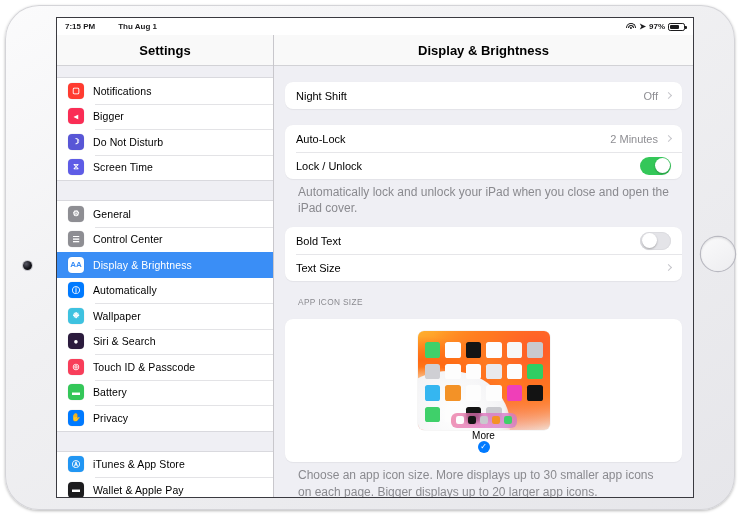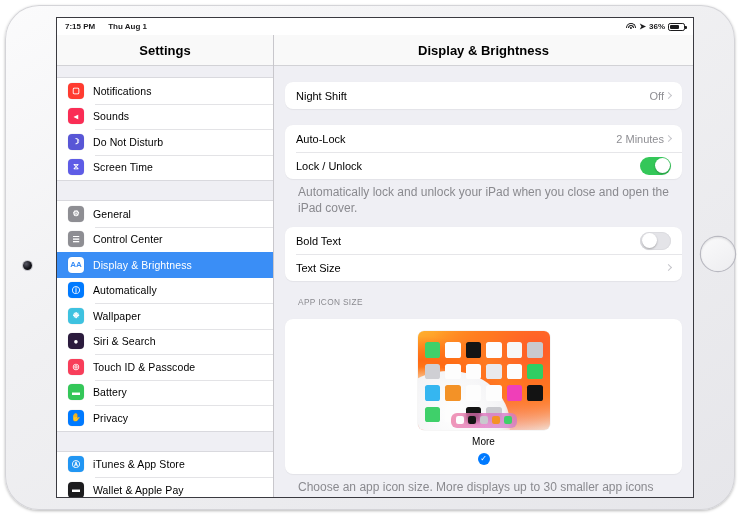--- a/index.html
+++ b/index.html
@@ -44,21 +44,21 @@
     background: #ffffff; overflow: hidden;
   }
 
   
   #statusbar {
     position: absolute; left: 0; top: 0; width: 100%; height: 17px;
     display: flex; align-items: center;
     font-size: 8px; font-weight: bold; color: #1c1c1e;
     padding: 0 8px 0 8px;
   }
-  #status-left { display: flex; align-items: center; gap: 13px; }
+  #status-left { display: flex; align-items: center; gap: 23px; }
   #status-right { margin-left: auto; display: flex; align-items: center; gap: 3px; }
   .wifi-ic { display:inline-block; width:10px; height:8px; position:relative; }
   .wifi-ic i { position:absolute; left:50%; border:1.1px solid #1c1c1e; border-bottom:none;
     border-radius:50% 50% 0 0 / 100% 100% 0 0; transform:translateX(-50%); }
   .wifi-ic i:nth-child(1){ width:10px; height:5px; top:0; }
   .wifi-ic i:nth-child(2){ width:6px; height:3px; top:2.2px; }
   .wifi-ic i:nth-child(3){ width:2.2px; height:2.2px; top:4.6px; background:#1c1c1e; border-radius:50%; border:none;}
   .loc-ic { font-size:8px; color:#1c1c1e; line-height:1; }
   .batt {
     width: 17px; height: 8px; border: 1px solid #1c1c1e; border-radius: 2.2px;
@@ -120,21 +120,21 @@
   .spacer-16 { height:16px; }
   .spacer-11 { height:11px; }
 
   .row {
     height:27px; display:flex; align-items:center; padding:0 11px; position:relative;
   }
   .row + .row::before {
     content:""; position:absolute; left:11px; right:0; top:0; height:1px; background:#e6e6e9;
   }
   .row-label { font-size:11px; color:#000; }
-  .row-right { margin-left:auto; display:flex; align-items:center; gap:2px; }
+  .row-right { margin-left:auto; display:flex; align-items:center; gap:8px; }
   .row-value { font-size:11px; color:#8e8e93; }
   .chev {
     width:5px; height:5px; border-right:1.3px solid #c5c5ca; border-top:1.3px solid #c5c5ca;
     transform:rotate(45deg); display:inline-block;
   }
 
   .switch { width:31px; height:18px; border-radius:9px; position:relative; flex:0 0 auto; }
   .switch.on  { background:#34c759; }
   .switch.off { background:#e4e4e8; box-shadow: inset 0 0 0 1px #dcdce0; }
   .switch i {
@@ -146,21 +146,21 @@
 
   .footnote { font-size:12px; color:#8a8a8f; padding:5px 13px 0 13px; line-height:1.35; }
   .section-head {
     font-size:8.3px; color:#8a8a8f; padding:0 13px 12px 13px;
     letter-spacing:.35px;
   }
 
   
   #icon-size-card { padding:12px 0 9px 0; }
   #choices { display:flex; justify-content:space-around; align-items:flex-start; }
-  .choice { display:flex; flex-direction:column; align-items:center; gap:6px; width:150px; }
+  .choice { display:flex; flex-direction:column; align-items:center; width:150px; }
   .choice-label { font-size:10px; color:#000; }
   .radio { width:12px; height:12px; border-radius:50%; }
   .radio.sel {
     background:#007aff; display:flex; align-items:center; justify-content:center;
     color:#fff; font-size:8px; line-height:1;
   }
   .radio.unsel { border:1.1px solid #c2c2c7; background:#fff; }
 
   
   .preview {
@@ -205,41 +205,41 @@
           <span>7:15 PM</span>
           <span>Thu Aug 1</span>
         </div>
         <div id="status-right">
           <span class="wifi-ic">
               <i></i>
               <i></i>
               <i></i>
             </span>
           <span class="loc-ic">➤</span>
-          <span>36%</span>
+          <span>97%</span>
           <span class="batt">
               <i style="width: 69%;"></i>
             </span>
         </div>
       </div>
 
       <div id="split">
 
         <div id="sidebar">
           <div id="sidebar-header">Settings</div>
           <div id="sidebar-list">
               <div class="sb-gap small"></div>
               <div class="sb-group">
                 <div class="sb-row">
                   <span class="sb-ic" style="background: rgb(255, 59, 48); color: rgb(255, 255, 255);">▢</span>
                   <span class="sb-label">Notifications</span>
                 </div>
                 <div class="sb-row">
                   <span class="sb-ic" style="background: rgb(250, 45, 85); color: rgb(255, 255, 255);">◂</span>
-                  <span class="sb-label">Sounds</span>
+                  <span class="sb-label">Bigger</span>
                 </div>
                 <div class="sb-row">
                   <span class="sb-ic" style="background: rgb(88, 86, 214); color: rgb(255, 255, 255);">☽</span>
                   <span class="sb-label">Do Not Disturb</span>
                 </div>
                 <div class="sb-row">
                   <span class="sb-ic" style="background: rgb(94, 92, 230); color: rgb(255, 255, 255);">⧖</span>
                   <span class="sb-label">Screen Time</span>
                 </div>
               </div>

